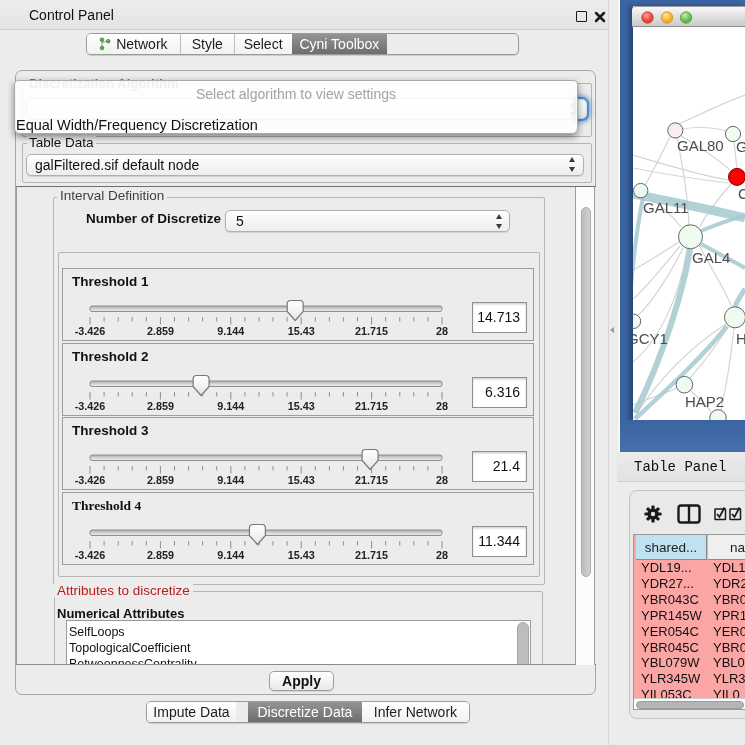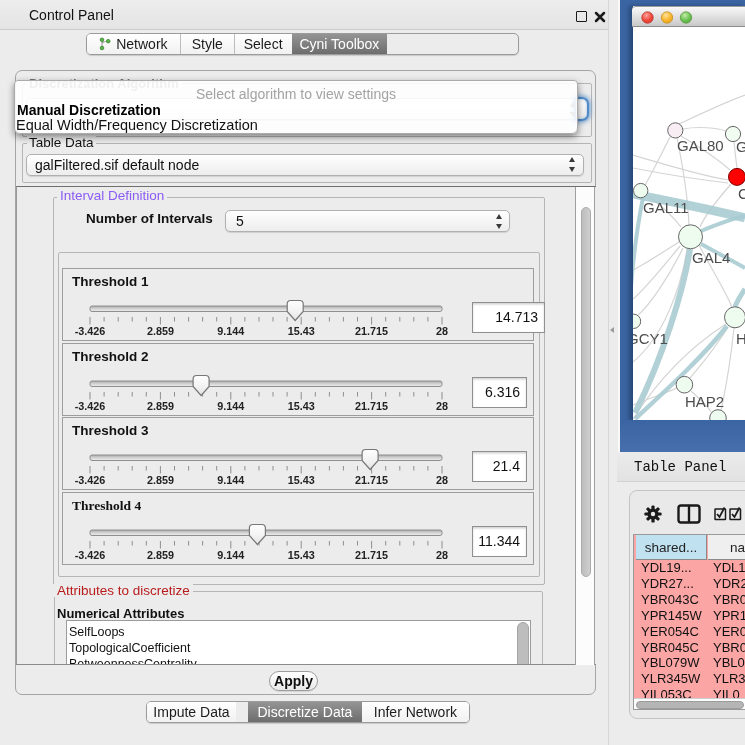--- a/index.html
+++ b/index.html
@@ -65,23 +65,23 @@
     <div style="margin-left:8px; line-height:21px; font-size:14px;">galFiltered.sif default node</div>
   </div>
   <div class="stepper" style="left:569px; top:157px;">
       <div class="up"></div>
       <div class="dn"></div>
     </div>
 
   <div class="abs" style="left:16px; top:186px; width:580px; height:479px; border-top:1px solid #6f6f6f; border-bottom:1px solid #8a8a8a; border-left:1px solid #9a9a9a; background:#ececec; overflow:hidden;" id="scrollpane">
 
     <div class="abs groupbox" style="left:36px; top:10px; width:492px; height:388px;"></div>
-    <div class="abs grouptitle" style="left:40px; top:2px; color:#8b5cf6;">Interval Definition</div>
-
-    <div class="abs" style="left:69px; top:24px; font-size:13.5px; font-weight:bold;">Number of Intervals</div>
+    <div class="abs grouptitle" style="left:40px; top:2px; color:#404040;">Interval Definition</div>
+
+    <div class="abs" style="left:69px; top:24px; font-size:13.5px; font-weight:bold;">Number of Discretize</div>
     <div class="abs combo" style="left:208px; top:23px; width:285px; height:22px;">
       <div style="margin-left:10px; line-height:21px; font-size:14px;">5</div>
     </div>
     <div class="stepper" style="left:479px; top:27px;">
         <div class="up"></div>
         <div class="dn"></div>
       </div>
 
     <div class="abs groupbox" style="left:41px; top:65px; width:482px; height:325px;"></div>
 
@@ -132,21 +132,21 @@
           <line x1="359.9" y1="27" x2="359.9" y2="31.5" stroke="#8e8e8e" stroke-width="1"></line>
           <line x1="374.0" y1="27" x2="374.0" y2="34.5" stroke="#8e8e8e" stroke-width="1"></line>
         <text x="22.0" y="44.5" font-size="10.8" font-weight="bold" fill="#222" text-anchor="middle" font-family="Liberation Sans, sans-serif">-3.426</text>
           <text x="92.4" y="44.5" font-size="10.8" font-weight="bold" fill="#222" text-anchor="middle" font-family="Liberation Sans, sans-serif">2.859</text>
           <text x="162.8" y="44.5" font-size="10.8" font-weight="bold" fill="#222" text-anchor="middle" font-family="Liberation Sans, sans-serif">9.144</text>
           <text x="233.2" y="44.5" font-size="10.8" font-weight="bold" fill="#222" text-anchor="middle" font-family="Liberation Sans, sans-serif">15.43</text>
           <text x="303.6" y="44.5" font-size="10.8" font-weight="bold" fill="#222" text-anchor="middle" font-family="Liberation Sans, sans-serif">21.715</text>
           <text x="374.0" y="44.5" font-size="10.8" font-weight="bold" fill="#222" text-anchor="middle" font-family="Liberation Sans, sans-serif">28</text>
         <path d="M219.2,21.5 L219.2,14 Q219.2,10.5 222.7,10.5 L231.7,10.5 Q235.2,10.5 235.2,14 L235.2,21.5 L227.2,30.5 Z" fill="url(#thumbg1)" stroke="#777777" stroke-width="1.2"></path>
       </svg>
-      <div style="position:absolute; left:409px; top:33px; width:73px; height:31px; background:#fff; border:1px solid #8f8f8f; box-shadow:inset 0 1.5px 2px rgba(0,0,0,0.18);">
+      <div style="position:absolute; left:409px; top:33px; width:55px; height:31px; background:#fff; border:1px solid #8f8f8f; box-shadow:inset 0 1.5px 2px rgba(0,0,0,0.18);">
         <div style="position:absolute; right:6px; top:0; line-height:29px; font-size:14px;">14.713</div>
       </div>
     </div>
     <div class="abs" style="left:45px; top:155.5px; width:472px; height:73px; border:1px solid #9d9d9d; background:#ececec;">
       <div style="position:absolute; left:9px; top:5px; font-size:13.5px; font-weight:bold;">Threshold 2</div>
       <svg style="position:absolute; left:5px; top:21px;" width="395" height="46" viewBox="0 0 395 46">
         <defs>
             <linearGradient id="thumbg2" x1="0" y1="0" x2="0" y2="1">
               <stop offset="0" stop-color="#ffffff"></stop>
               <stop offset="0.55" stop-color="#f2f2f2"></stop>
@@ -296,31 +296,30 @@
     <div class="abs" style="left:40px; top:419px; font-size:13px; font-weight:bold;">Numerical Attributes</div>
     <div class="abs" style="left:49px; top:433px; width:465px; height:60px; background:#ffffff; border:1px solid #9b9b9b;">
       <div style="margin-left:2px; margin-top:3px; font-size:12.5px; line-height:16px;">SelfLoops<br>TopologicalCoefficient<br>BetweennessCentrality<br>ClusteringCoefficient</div>
       <div class="abs" style="right:1px; top:1px; width:12px; height:70px; background:#bdbdbd; border:1px solid #a5a5a5; border-radius:6px;"></div>
     </div>
   </div>
 
   <div class="abs" style="left:575px; top:187px; width:20px; height:478px; background:#fcfcfc; border-left:1px solid #9f9f9f; border-right:1px solid #9f9f9f;"></div>
   <div class="abs" style="left:581px; top:207px; width:10px; height:370px; background:linear-gradient(90deg,#bdbdbd,#cfcfcf); border:1px solid #ababab; border-radius:5px;"></div>
 
-  <div class="abs" style="left:269px; top:671px; width:49px; height:20px; border:1px solid #9d9d9d; border-radius:10px; background:linear-gradient(#ffffff,#e9e9e9); text-align:center; line-height:19px; font-size:14px; font-weight:600; box-shadow:0 1px 1px rgba(0,0,0,0.1);">Apply</div>
+  <div class="abs" style="left:269px; top:671px; width:65px; height:20px; border:1px solid #9d9d9d; border-radius:5px; background:linear-gradient(#ffffff,#e9e9e9); text-align:center; line-height:19px; font-size:14px; font-weight:600; box-shadow:0 1px 1px rgba(0,0,0,0.1);">Apply</div>
 
   <div class="abs segbar" style="left:146px; top:701px; width:324px; height:22px;">
     <div class="seg" style="width:93px;">Impute Data</div>
     <div class="seg sel" style="width:119px;margin-left:12px;">Discretize Data</div>
     <div class="seg" style="width:112px;">Infer Network</div>
   </div>
 
   <div class="abs" id="popup" style="left:14px; top:80px; width:564px; height:54px; background:rgba(255,255,255,0.89); border:1px solid #ababab; border-radius:4px 4px 6px 6px; box-shadow:0 3px 7px rgba(0,0,0,0.45);"></div>
   <div class="abs" style="left:14px; top:86px; width:564px; text-align:center; color:#a3a3a3; font-size:14px;">Select algorithm to view settings</div>
-  <div class="abs" style="left:17px; top:102px; font-size:14px; font-weight:bold; color:#000;">Manual Discretization</div>
   <div class="abs" style="left:16px; top:117px; font-size:14.5px; color:#111;">Equal Width/Frequency Discretization</div>
 
 </div>
 
 <div class="abs" style="left:608px; top:0; width:12px; height:745px; background:#ececec; border-left:1px solid #d6d6d6;"></div>
 <div class="abs" style="left:618px; top:0; width:2px; height:745px; background:#f8f8f6;"></div>
 <div class="abs" style="left:610px; top:327px; width:0; height:0; border-top:3px solid transparent; border-bottom:3px solid transparent; border-right:4px solid #9a9a9a;"></div>
 
 <div class="abs" style="left:620px; top:0; width:125px; height:452px; background:#3b64a2;" id="bluearea">
 

